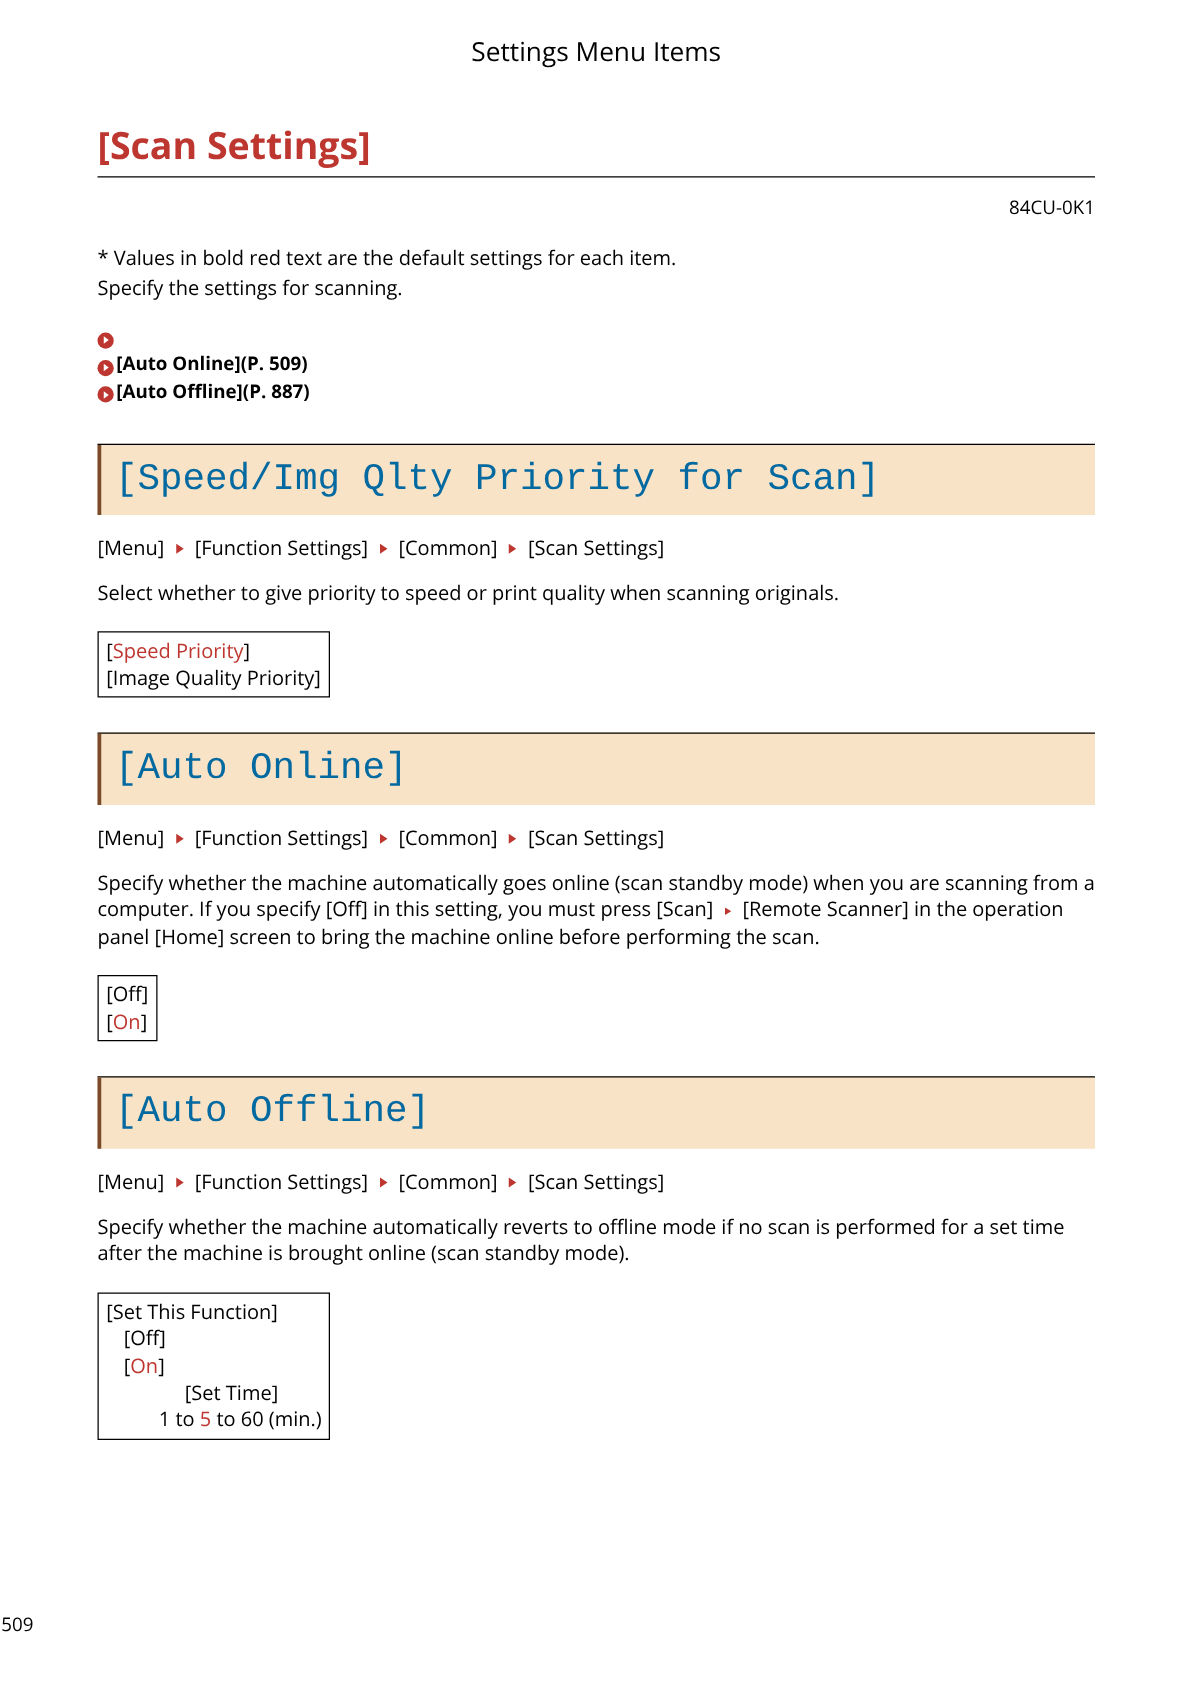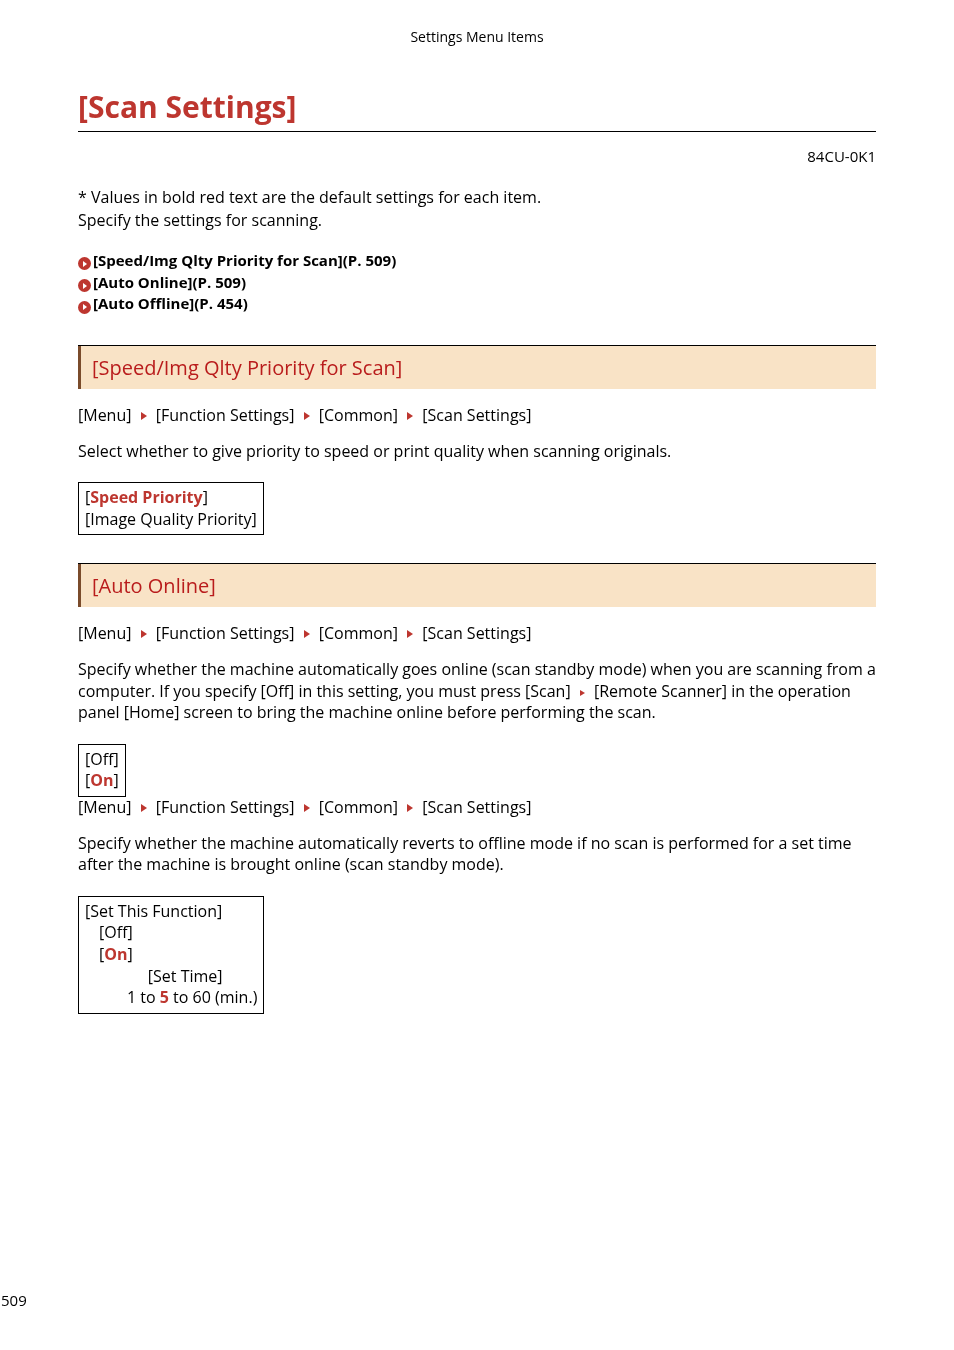--- a/index.html
+++ b/index.html
@@ -12,21 +12,21 @@
     height: 1350px;
     position: relative;
     font-size: 16px;
     line-height: 1.35;
   }
   .page {
     padding: 28px 78px 0 78px;
   }
   .header {
     text-align: center;
-    font-size: 14px;
+    font-size: 21px;
     margin-bottom: 40px;
   }
   h1.title {
     font-size: 30px;
     font-weight: 700;
     color: #bd362f;
     margin: 0 0 4px 0;
     border-bottom: 1px solid #000;
     padding-bottom: 4px;
   }
@@ -53,27 +53,28 @@
     content: "";
     display: block;
     width: 0; height: 0;
     border-left: 4px solid #fff;
     border-top: 3px solid transparent;
     border-bottom: 3px solid transparent;
     margin-left: 1px;
   }
   .section-h {
     background: #f9e3c6;
-    color: #b91c1c;
-    font-size: 20px;
+    color: #0369a1;
+    font-size: 30px;
     padding: 8px 14px 8px 14px;
     border-top: 1px solid #000;
     margin-top: 28px;
     margin-bottom: 16px;
     position: relative;
+    font-family: Liberation Mono, monospace;
   }
   .section-h::before {
     content: "";
     position: absolute;
     left: 0; top: 0; bottom: 0;
     width: 3px;
     background: #7a4b2b;
   }
   .breadcrumb { margin-bottom: 14px; }
   .bc-sep {
@@ -91,21 +92,21 @@
     border-bottom-width: 3px;
   }
   .para { margin: 0 0 14px 0; }
   .options-box {
     display: inline-block;
     border: 1px solid #000;
     padding: 4px 6px 4px 6px;
     margin-top: 6px;
   }
   .options-box .opt { white-space: nowrap; }
-  .default { color: #bd362f; font-weight: 700; }
+  .default { color: #bd362f; font-weight: 400; }
   .indent1 { padding-left: 14px; }
   .indent2 { padding-left: 28px; text-align: center; }
   .indent3 { padding-left: 42px; }
   .footer {
     position: absolute;
     bottom: 40px;
     left: 1px; right: 0;
     font-size: 15px;
     margin-top: 20px;
   }
@@ -123,27 +124,27 @@
 
   <div class="docid">84CU-0K1</div>
 
   <div class="intro">
     <p>* Values in bold red text are the default settings for each item.</p>
     <p>Specify the settings for scanning.</p>
   </div>
 
   <div class="toc">
     <div class="toc-item">
-      <span class="bullet-circle"></span><span>[Speed/Img Qlty Priority for Scan](P. 509)</span>
+      <span class="bullet-circle"></span>
     </div>
     <div class="toc-item">
       <span class="bullet-circle"></span><span>[Auto Online](P. 509)</span>
     </div>
     <div class="toc-item">
-      <span class="bullet-circle"></span><span>[Auto Offline](P. 454)</span>
+      <span class="bullet-circle"></span><span>[Auto Offline](P. 887)</span>
     </div>
   </div>
 
   
   <div class="section-h">[Speed/Img Qlty Priority for Scan]</div>
 
   <div class="breadcrumb">
     <span>[Menu]</span>
     <span class="bc-sep"></span>
     <span>[Function Settings]</span>
@@ -176,20 +177,21 @@
   <p class="para">
     <span>Specify whether the machine automatically goes online (scan standby mode) when you are scanning from a computer. If you specify [Off] in this setting, you must press [Scan] </span><span class="bc-sep small"></span><span> [Remote Scanner] in the operation panel [Home] screen to bring the machine online before performing the scan.</span>
   </p>
 
   <div class="options-box">
     <div class="opt">[Off]</div>
     <div class="opt"><span>[</span><span class="default">On</span><span>]</span></div>
   </div>
 
   
+  <div class="section-h">[Auto Offline]</div>
 
   <div class="breadcrumb">
     <span>[Menu]</span>
     <span class="bc-sep"></span>
     <span>[Function Settings]</span>
     <span class="bc-sep"></span>
     <span>[Common]</span>
     <span class="bc-sep"></span>
     <span>[Scan Settings]</span>
   </div>

